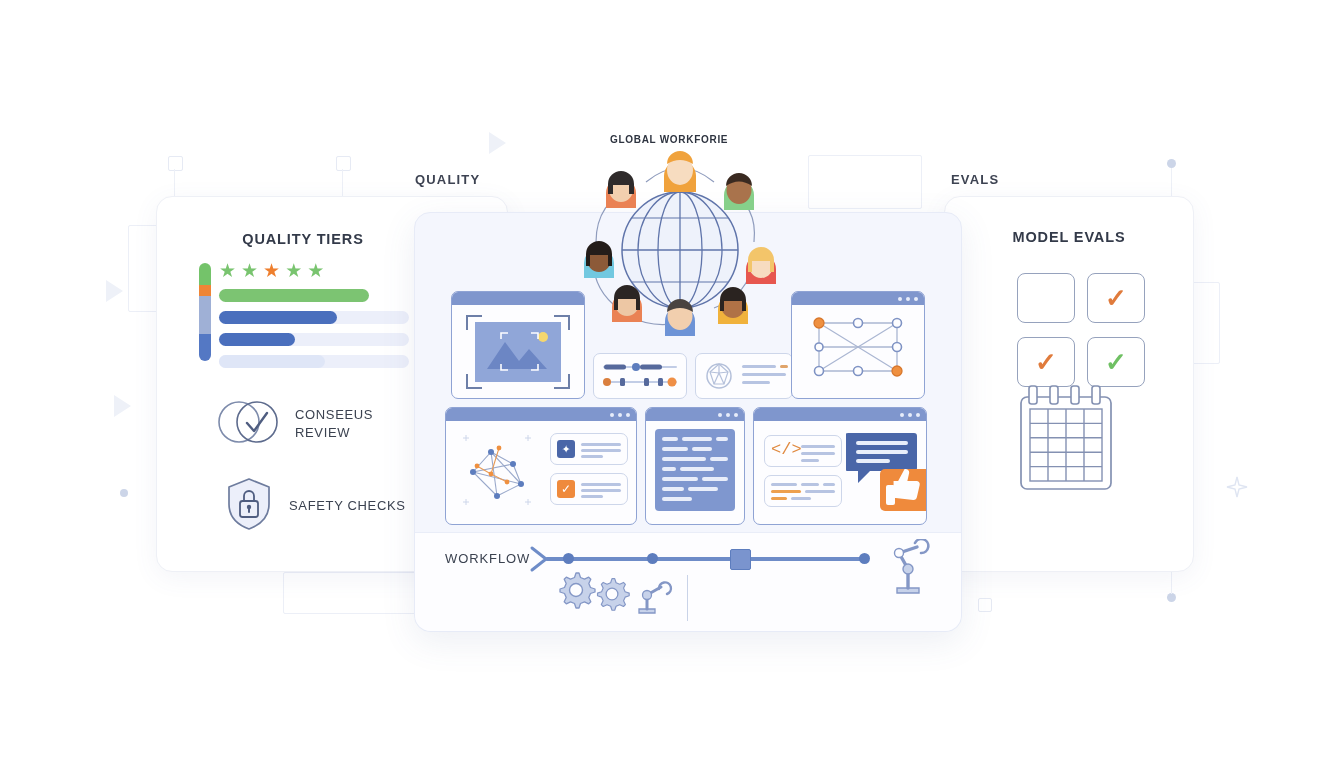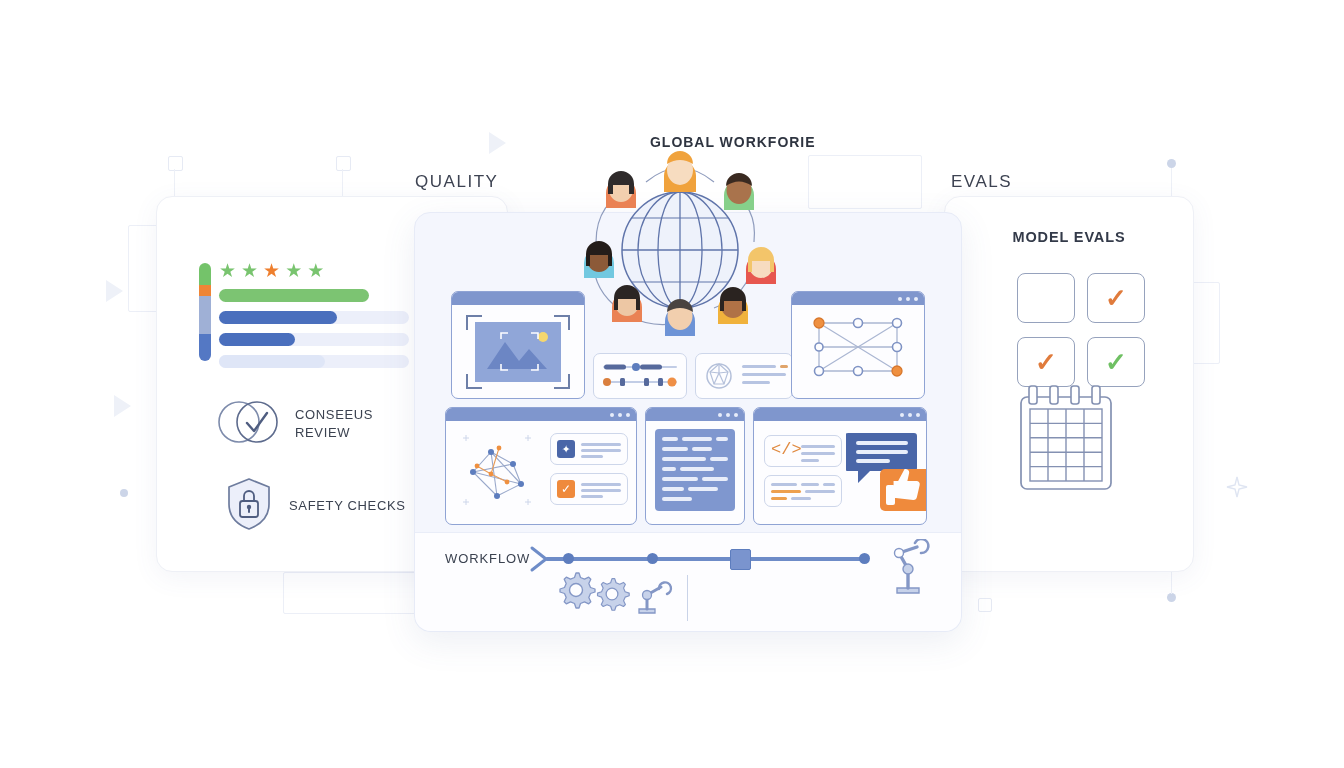--- a/index.html
+++ b/index.html
@@ -20,22 +20,22 @@
   .bg-line{position:absolute;background:#edf0f7;}
   .bg-dot{position:absolute;border-radius:50%;background:#ccd5e8;}
   .bg-tri{position:absolute;width:0;height:0;
     border-top:11px solid transparent;border-bottom:11px solid transparent;
     border-left:17px solid #eef1f8;}
   .bg-plus{position:absolute;color:#e3e8f3;font-size:26px;line-height:1;}
 
   
   .panel{position:absolute;background:#ffffff;border:1.3px solid #eef0f6;
          border-radius:16px;box-shadow:0 6px 26px rgba(80,100,150,.07);}
-  .panel-label{position:absolute;font-size:17px;letter-spacing:.09em;
-         color:#3d4352;font-weight:400;text-transform:uppercase;}
+  .panel-label{position:absolute;font-size:13px;letter-spacing:.09em;
+         color:#3d4352;font-weight:700;text-transform:uppercase;}
 
   .card-title{font-size:14.5px;letter-spacing:.06em;color:#333a49;
          font-weight:600;text-align:center;text-transform:uppercase;}
 
   
   #panel-quality{left:156px;top:196px;width:350px;height:374px;}
   .qt-bars{position:absolute;left:62px;top:64px;width:220px;}
   .tier-gauge{position:absolute;left:42px;top:66px;width:12px;height:98px;
      border-radius:6px;
      background:linear-gradient(to bottom,#74c36a 0%,#74c36a 22%,#ef8536 22%,#ef8536 34%,
@@ -86,22 +86,22 @@
   .wf-label{position:absolute;font-size:13px;letter-spacing:.07em;color:#3b4250;
      font-weight:500;text-transform:uppercase;}
   .wf-track{position:absolute;height:3.5px;background:#6e8cc8;border-radius:2px;}
   .wf-dot{position:absolute;width:11px;height:11px;border-radius:50%;background:#5d7dbe;}
   .wf-sq{position:absolute;width:19px;height:19px;background:#7a94ce;
      border:1.6px solid #5d7dbe;border-radius:2px;}
   .wf-div{position:absolute;width:1.3px;background:#c9d3e8;}
   .wf-cap{position:absolute;font-size:12.5px;letter-spacing:.05em;color:#3b4250;
      font-weight:600;line-height:1.45;text-transform:uppercase;}
 
-  .ttl{position:absolute;font-size:14px;letter-spacing:.07em;font-weight:700;
-     color:#2e3440;text-transform:uppercase;margin-left:40px;}
+  .ttl{position:absolute;font-size:10px;letter-spacing:.07em;font-weight:700;
+     color:#2e3440;text-transform:uppercase;}
 </style>
 </head>
 <body>
 
 <div class="stage">
 
   <div class="bg">
     <div class="bg-sq" style="left:168px;top:156px;width:13px;height:13px;"></div>
     <div class="bg-line" style="left:174px;top:169px;width:1.3px;height:30px;"></div>
     <div class="bg-sq" style="left:336px;top:156px;width:13px;height:13px;"></div>
@@ -125,20 +125,21 @@
     <div class="bg-plus">
       <svg width="26" height="26" viewBox="0 0 26 26" aria-hidden="true" style="position:absolute;left:1224px;top:474px;">
         <path d="M13 3 L15 11 L23 13 L15 15 L13 23 L11 15 L3 13 L11 11 Z" fill="none" stroke="#dfe5f2" stroke-width="1.4"></path>
       </svg>
     </div>
   </div>
 
   <div class="panel-label" style="left:415px;top:172px;">QUALITY</div>
 
   <div class="panel" id="panel-quality">
+    <div class="card-title" style="position:absolute;left:0;top:34px;width:292px;">QUALITY TIERS</div>
 
     <div class="tier-gauge"></div>
 
     <div class="qt-bars">
       <div class="stars">
         <span class="star">★</span>
         <span class="star">★</span>
         <span class="star accent">★</span>
         <span class="star">★</span>
         <span class="star">★</span>

